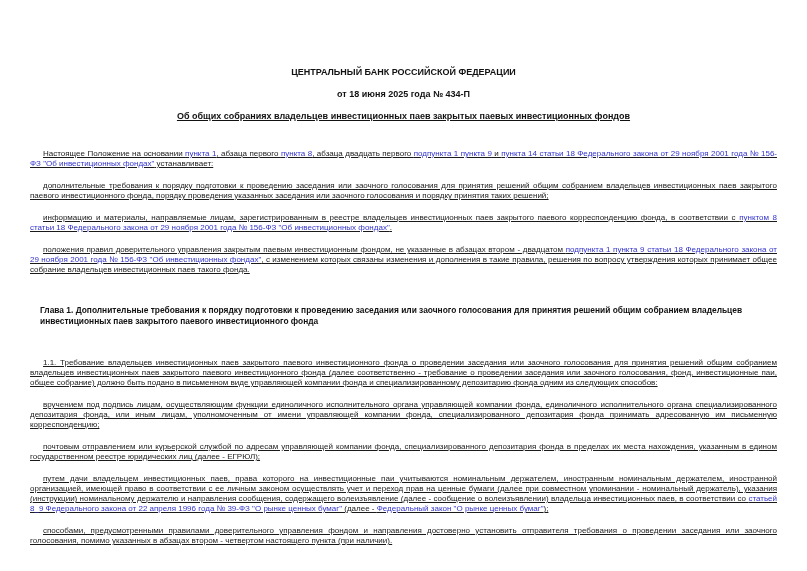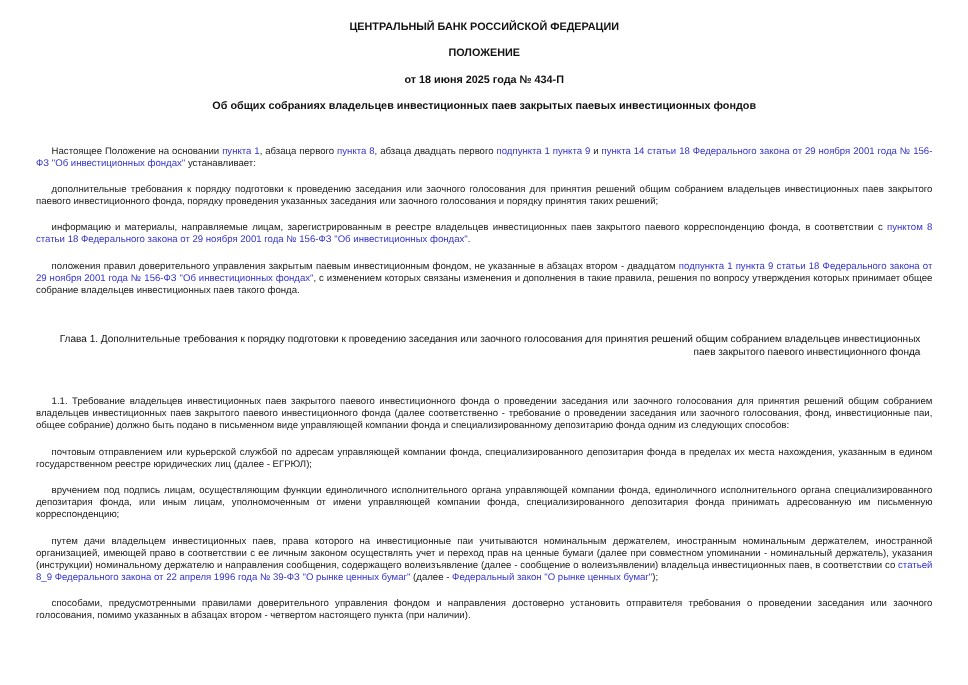--- a/index.html
+++ b/index.html
@@ -10,80 +10,82 @@
   .page {
     position: relative;
     width: 807px;
     height: 571px;
     background: #ffffff;
     overflow: hidden;
     font-family: "Liberation Sans", sans-serif;
     color: #1a1a1a;
   }
   .doc-header {
-    padding-top: 18px;
+    padding-top: 43px;
     text-align: center;
     font-weight: bold;
     font-size: 9px;
     color: #111111;
+    margin-top: 25px;
   }
   .h-line {
     line-height: 9px;
     margin-bottom: 13px;
   }
   .doc-title {
     margin-bottom: 0;
+    text-decoration: underline;
   }
   .doc-body {
     margin-top: 28px;
     padding: 0 30px;
     font-size: 8px;
     line-height: 10px;
     text-align: justify;
   }
   .para {
     margin: 0 0 12px 0;
     text-indent: 13px;
     color: #1a1a1a;
+    text-decoration: underline;
   }
   .chapter-heading {
     margin: 30px 10px 32px 10px;
-    text-align: right;
+    text-align: left;
     text-indent: 0;
-    font-weight: normal;
+    font-weight: bold;
     font-size: 8.4px;
     line-height: 10.5px;
     color: #111111;
   }
   .ref-link {
     color: var(--link-color, #3333cc);
     text-decoration: none;
     cursor: pointer;
   }
 </style>
 </head>
 <body>
 
 <div class="page">
   <header class="doc-header">
     <div class="h-line">ЦЕНТРАЛЬНЫЙ БАНК РОССИЙСКОЙ ФЕДЕРАЦИИ</div>
-    <div class="h-line">ПОЛОЖЕНИЕ</div>
     <div class="h-line">от 18 июня 2025 года № 434-П</div>
     <div class="h-line doc-title">Об общих собраниях владельцев инвестиционных паев закрытых паевых инвестиционных фондов</div>
   </header>
 
   <main class="doc-body">
     <section id="intro-section">
         <p class="para"><span>Настоящее Положение на основании </span><a class="ref-link">пункта 1</a><span>, абзаца первого </span><a class="ref-link">пункта 8</a><span>, абзаца двадцать первого </span><a class="ref-link">подпункта 1 пункта 9</a><span> и </span><a class="ref-link">пункта 14 статьи 18 Федерального закона от 29 ноября 2001 года № 156-ФЗ "Об инвестиционных фондах"</a><span> устанавливает:</span></p>
         <p class="para"><span>дополнительные требования к порядку подготовки к проведению заседания или заочного голосования для принятия решений общим собранием владельцев инвестиционных паев закрытого паевого инвестиционного фонда, порядку проведения указанных заседания или заочного голосования и порядку принятия таких решений;</span></p>
         <p class="para"><span>информацию и материалы, направляемые лицам, зарегистрированным в реестре владельцев инвестиционных паев закрытого паевого корреспонденцию фонда, в соответствии с </span><a class="ref-link">пунктом 8 статьи 18 Федерального закона от 29 ноября 2001 года № 156-ФЗ "Об инвестиционных фондах"</a><span>.</span></p>
         <p class="para"><span>положения правил доверительного управления закрытым паевым инвестиционным фондом, не указанные в абзацах втором - двадцатом </span><a class="ref-link">подпункта 1 пункта 9 статьи 18 Федерального закона от 29 ноября 2001 года № 156-ФЗ "Об инвестиционных фондах"</a><span>, с изменением которых связаны изменения и дополнения в такие правила, решения по вопросу утверждения которых принимает общее собрание владельцев инвестиционных паев такого фонда.</span></p>
       </section>
     <h2 class="chapter-heading">Глава 1. Дополнительные требования к порядку подготовки к проведению заседания или заочного голосования для принятия решений общим собранием владельцев инвестиционных паев закрытого паевого инвестиционного фонда</h2>
     <section id="chapter-1-section">
         <p class="para"><span>1.1. Требование владельцев инвестиционных паев закрытого паевого инвестиционного фонда о проведении заседания или заочного голосования для принятия решений общим собранием владельцев инвестиционных паев закрытого паевого инвестиционного фонда (далее соответственно - требование о проведении заседания или заочного голосования, фонд, инвестиционные паи, общее собрание) должно быть подано в письменном виде управляющей компании фонда и специализированному депозитарию фонда одним из следующих способов:</span></p>
+        <p class="para"><span>вручением под подпись лицам, осуществляющим функции единоличного исполнительного органа управляющей компании фонда, единоличного исполнительного органа специализированного депозитария фонда, или иным лицам, уполномоченным от имени управляющей компании фонда, специализированного депозитария фонда принимать адресованную им письменную корреспонденцию;</span></p>
         <p class="para"><span>почтовым отправлением или курьерской службой по адресам управляющей компании фонда, специализированного депозитария фонда в пределах их места нахождения, указанным в едином государственном реестре юридических лиц (далее - ЕГРЮЛ);</span></p>
-        <p class="para"><span>вручением под подпись лицам, осуществляющим функции единоличного исполнительного органа управляющей компании фонда, единоличного исполнительного органа специализированного депозитария фонда, или иным лицам, уполномоченным от имени управляющей компании фонда, специализированного депозитария фонда принимать адресованную им письменную корреспонденцию;</span></p>
         <p class="para"><span>путем дачи владельцем инвестиционных паев, права которого на инвестиционные паи учитываются номинальным держателем, иностранным номинальным держателем, иностранной организацией, имеющей право в соответствии с ее личным законом осуществлять учет и переход прав на ценные бумаги (далее при совместном упоминании - номинальный держатель), указания (инструкции) номинальному держателю и направления сообщения, содержащего волеизъявление (далее - сообщение о волеизъявлении) владельца инвестиционных паев, в соответствии со </span><a class="ref-link">статьей 8_9 Федерального закона от 22 апреля 1996 года № 39-ФЗ "О рынке ценных бумаг"</a><span> (далее - </span><a class="ref-link">Федеральный закон "О рынке ценных бумаг"</a><span>);</span></p>
         <p class="para"><span>способами, предусмотренными правилами доверительного управления фондом и направления достоверно установить отправителя требования о проведении заседания или заочного голосования, помимо указанных в абзацах втором - четвертом настоящего пункта (при наличии).</span></p>
       </section>
   </main>
 </div>
 
 </body></html>

